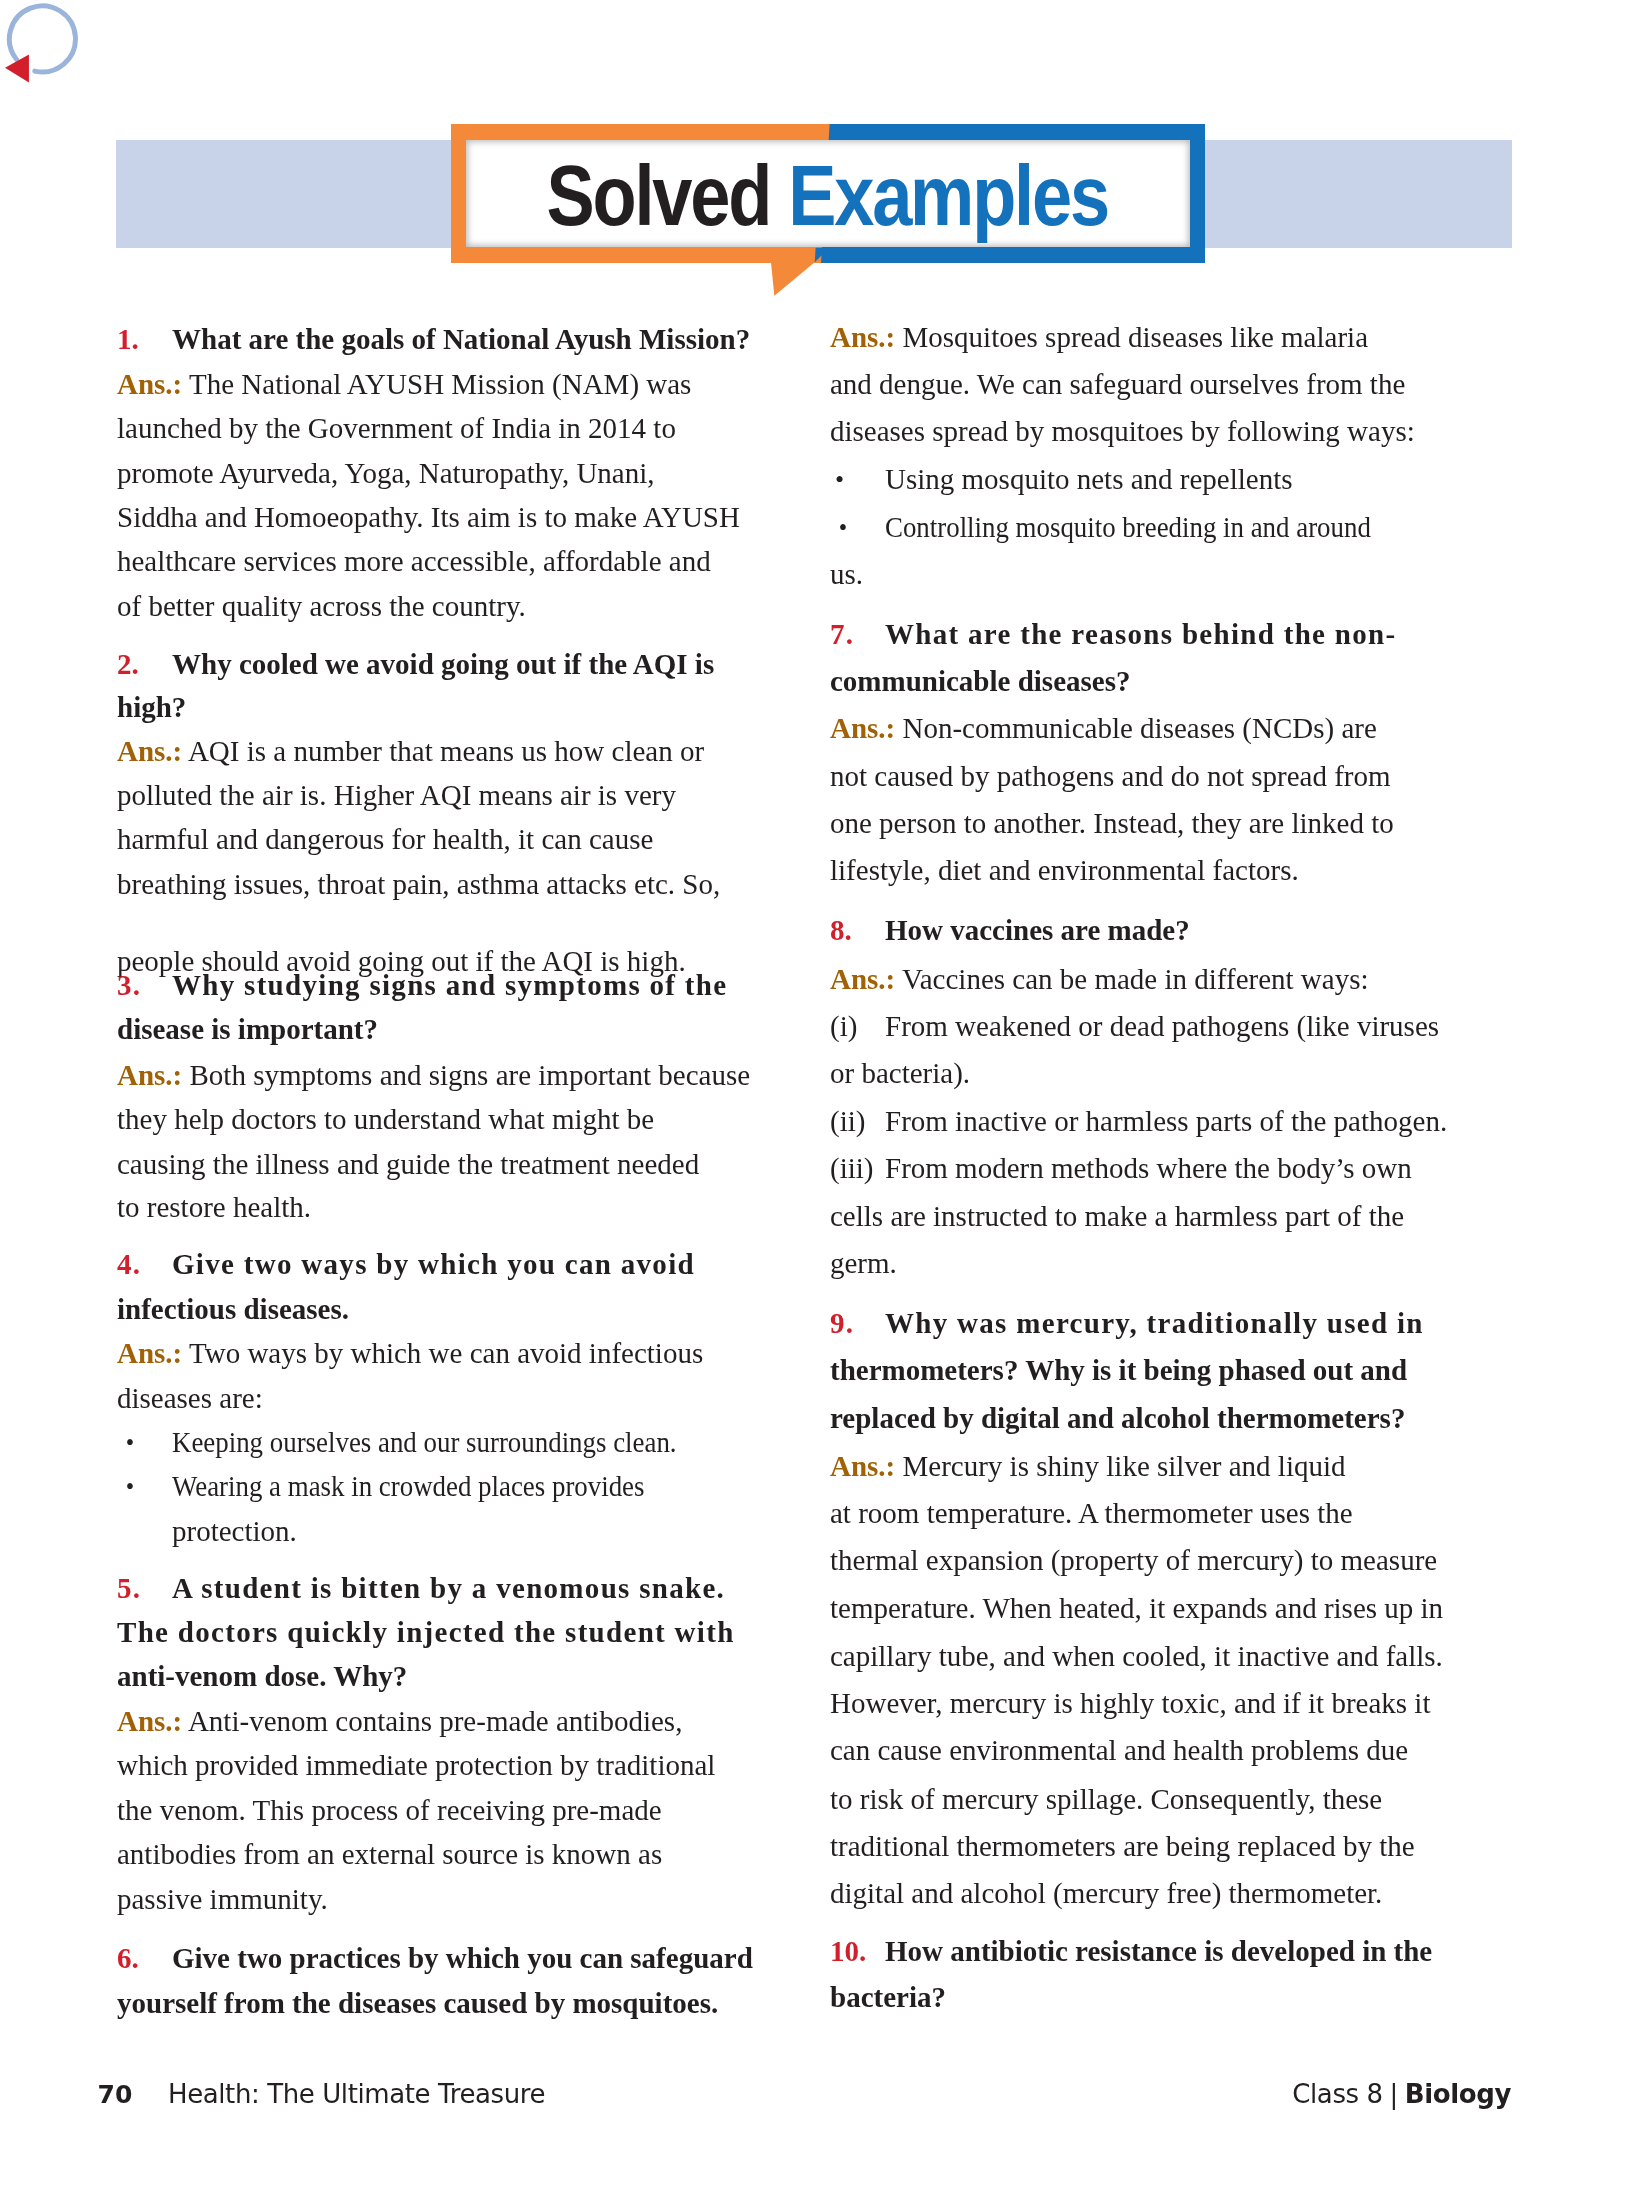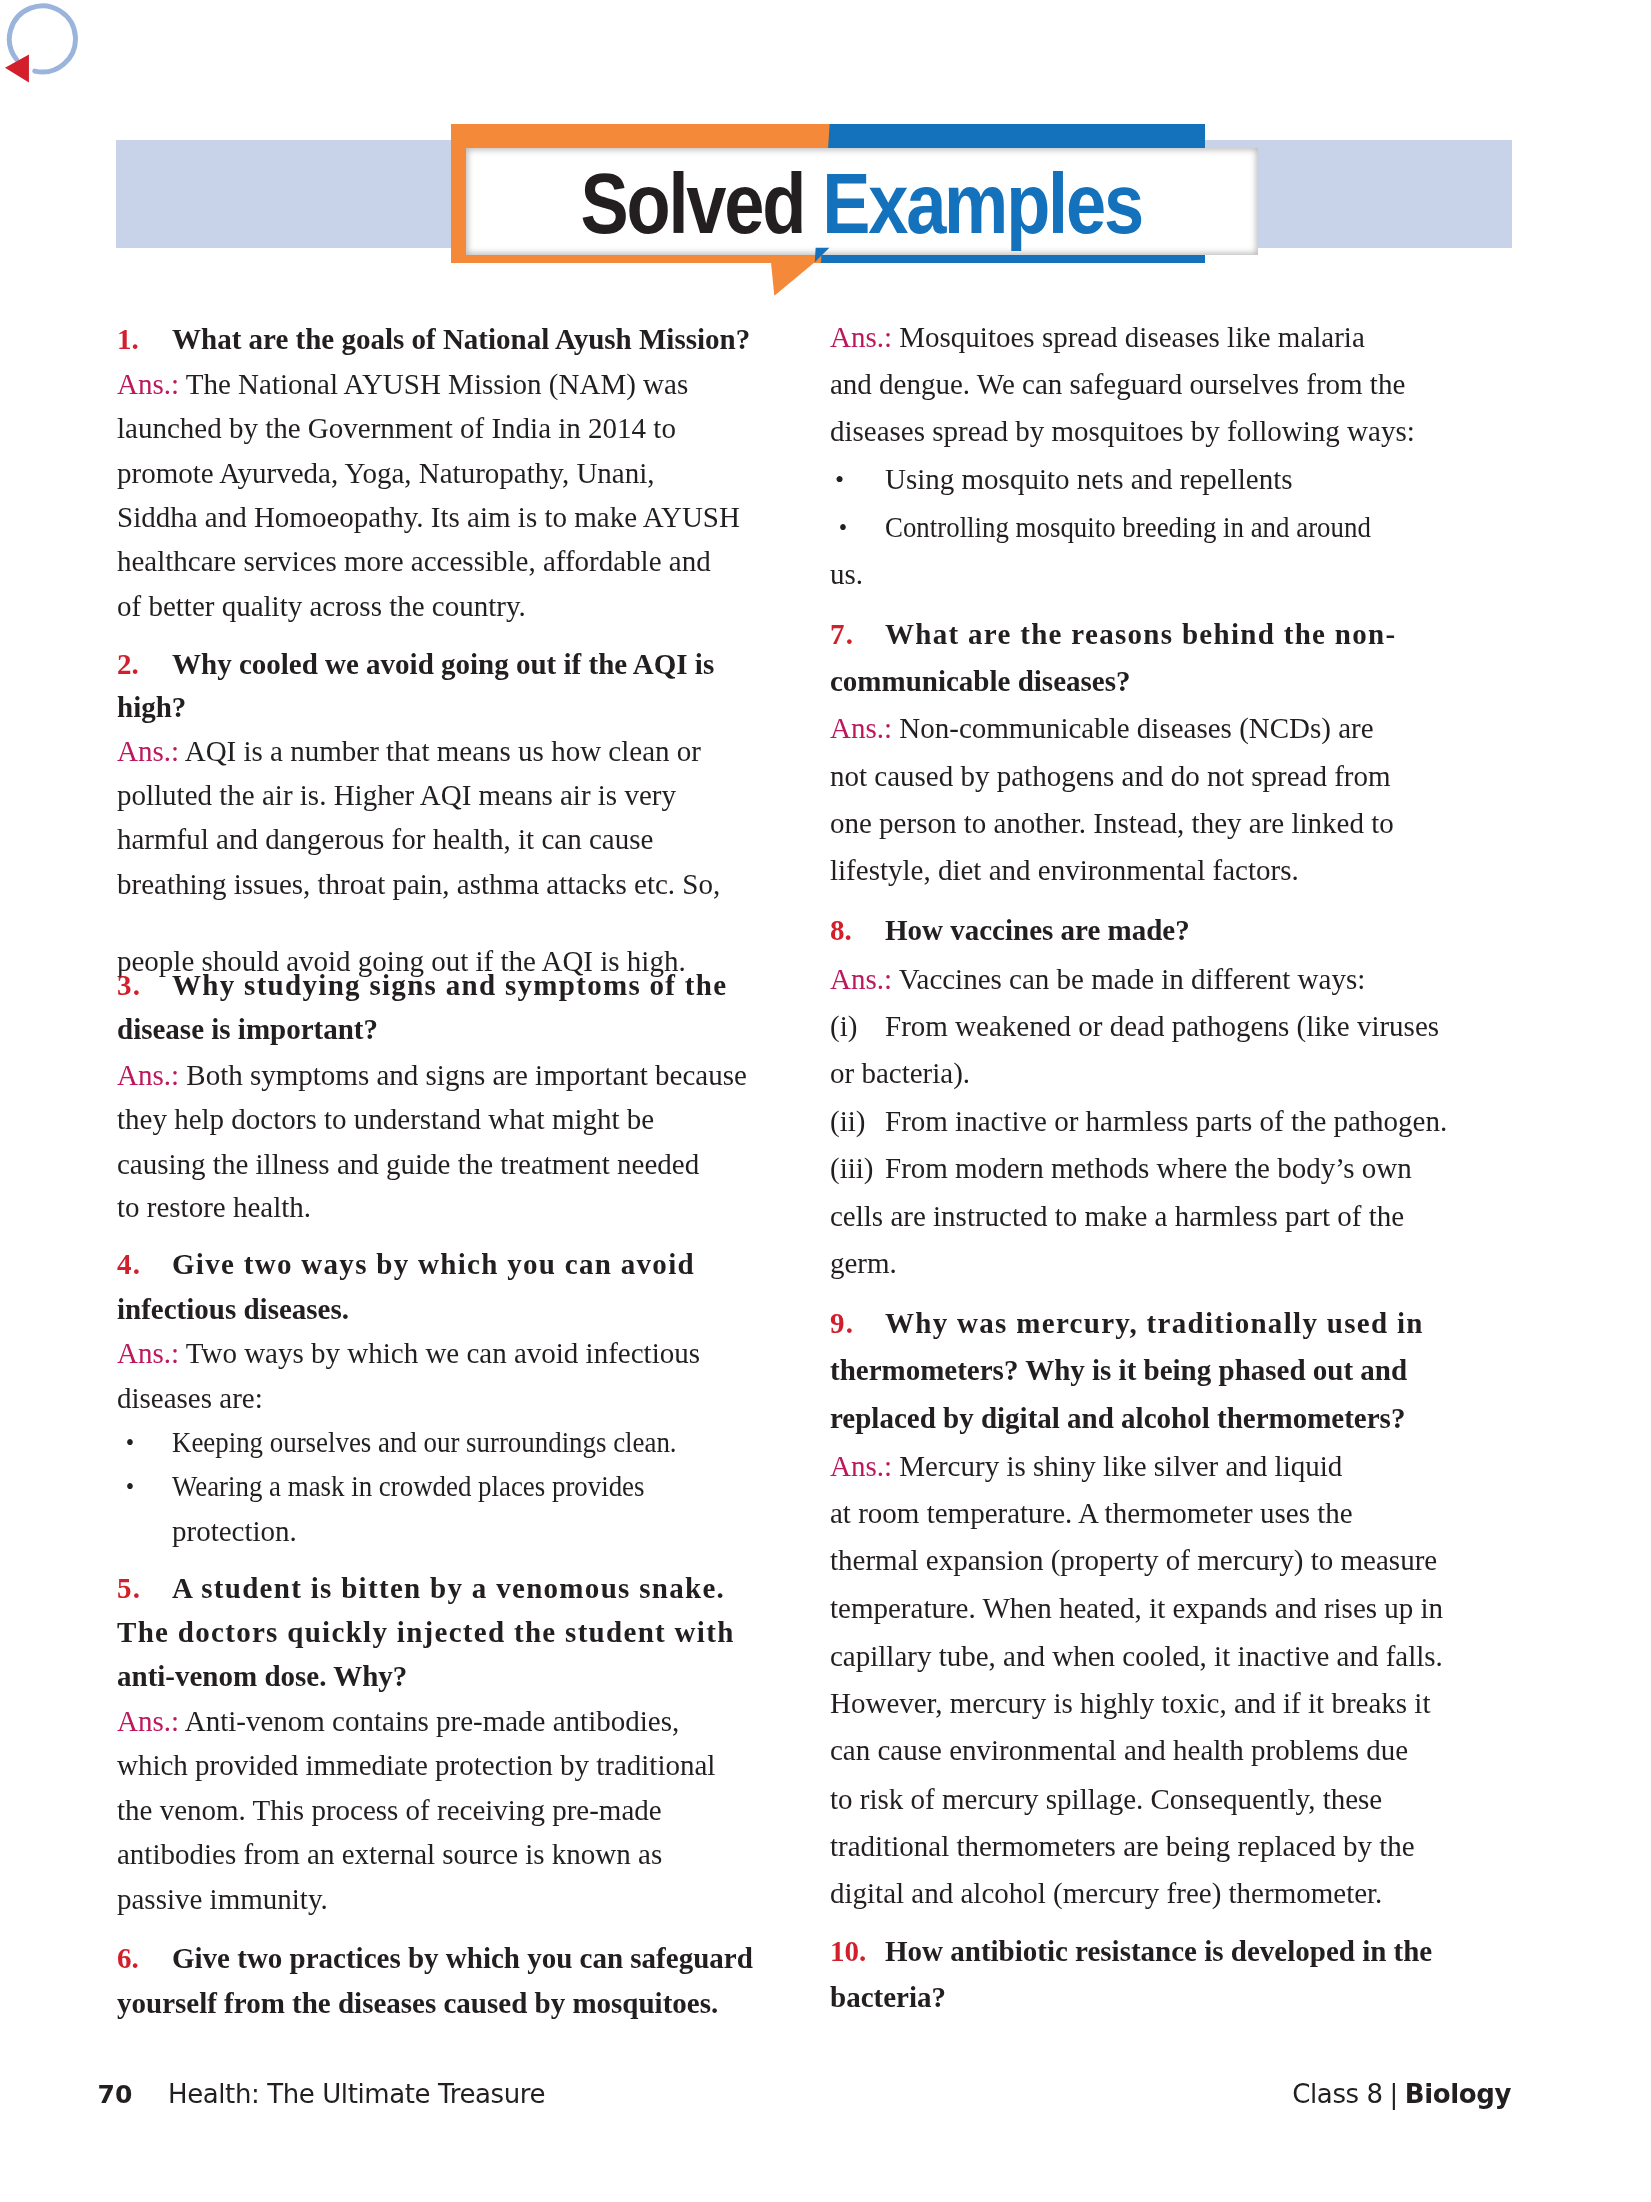--- a/index.html
+++ b/index.html
@@ -5,40 +5,40 @@
     html, body { margin: 0; padding: 0; background: #ffffff; }
     body { width: 1651px; height: 2203px; position: relative; overflow: hidden;
            font-family: "Liberation Serif", "DejaVu Serif", serif; color: #231f20; }
 
     
     .band { position: absolute; left: 116px; top: 140px; width: 1396px; height: 108px; background: #c8d3ea; }
     .title-box { position: absolute; left: 451px; top: 124px; width: 754px; height: 139px; }
     .title-box .frame-orange { position: absolute; left: 0; top: 0; width: 379px; height: 139px; background: #f5893a; }
     .title-box .frame-blue { position: absolute; left: 370px; top: 0; width: 384px; height: 139px; background: #1471bb;
                              clip-path: polygon(8.6px 0, 100% 0, 100% 100%, 0 100%); }
-    .title-box .inner { position: absolute; left: 14.6px; top: 16.3px; width: 792px; height: 107px; background: #ffffff;
-                        box-shadow: inset 0 0 6px 1.7px rgba(0,0,0,0.28); display: flex; align-items: center; justify-content: center; margin-top: 8px; }
+    .title-box .inner { position: absolute; left: 14.6px; top: 16.3px; width: 724px; height: 107px; background: #ffffff;
+                        box-shadow: inset 0 0 6px 1.7px rgba(0,0,0,0.28); display: flex; align-items: center; justify-content: center; }
     .title-text { font-family: "Liberation Sans", "DejaVu Sans", sans-serif; font-weight: 700; font-size: 86px;
                   letter-spacing: -2.6px; transform: scaleX(0.84); white-space: nowrap; line-height: 1; margin-top: 3.4px; }
     .title-text .w1 { color: #231f20; }
     .title-text .w2 { color: #1471bb; }
     .tail { position: absolute; left: 0; top: 0; width: 1651px; height: 344px; pointer-events: none; }
 
     
     .col { position: absolute; top: 0; }
     .col.left { left: 117px; width: 687px; }
     .col.right { left: 830px; width: 684px; }
     .ln { position: absolute; left: 0; right: 0; height: 43px; line-height: 43px; font-size: 29px; white-space: nowrap;
           text-align: justify; text-align-last: justify; overflow: visible; }
     .ln.last { text-align-last: left; }
     .ln.q { font-weight: 700; }
     .ln.q.spaced { letter-spacing: 1.3px; }
     .ln.ind { left: 55px; }
     .num { color: #d21f2b; font-weight: 700; display: inline-block; width: 55px; }
-    .ans { color: #be185d; font-weight: 400; }
+    .ans { color: #a16207; font-weight: 700; }
     .bullet { position: absolute; left: 5.2px; font-size: 26px; }
     .roman { display: inline-block; width: 55px; }
 
     
     .footer-left { position: absolute; left: 77px; top: 2058px; }
     .page-circle { position: absolute; left: 0; top: 0; width: 86px; height: 95px; }
     .page-num { position: absolute; left: 77px; top: 2080px; width: 76px; text-align: center;
                 font-family: "DejaVu Sans", sans-serif; font-weight: 700; font-size: 25px; color: #231f20; line-height: 29px; }
     .chapter { position: absolute; left: 168px; top: 2080px; font-family: "DejaVu Sans", sans-serif; font-size: 26px;
                color: #231f20; line-height: 29px; letter-spacing: -0.4px; }

